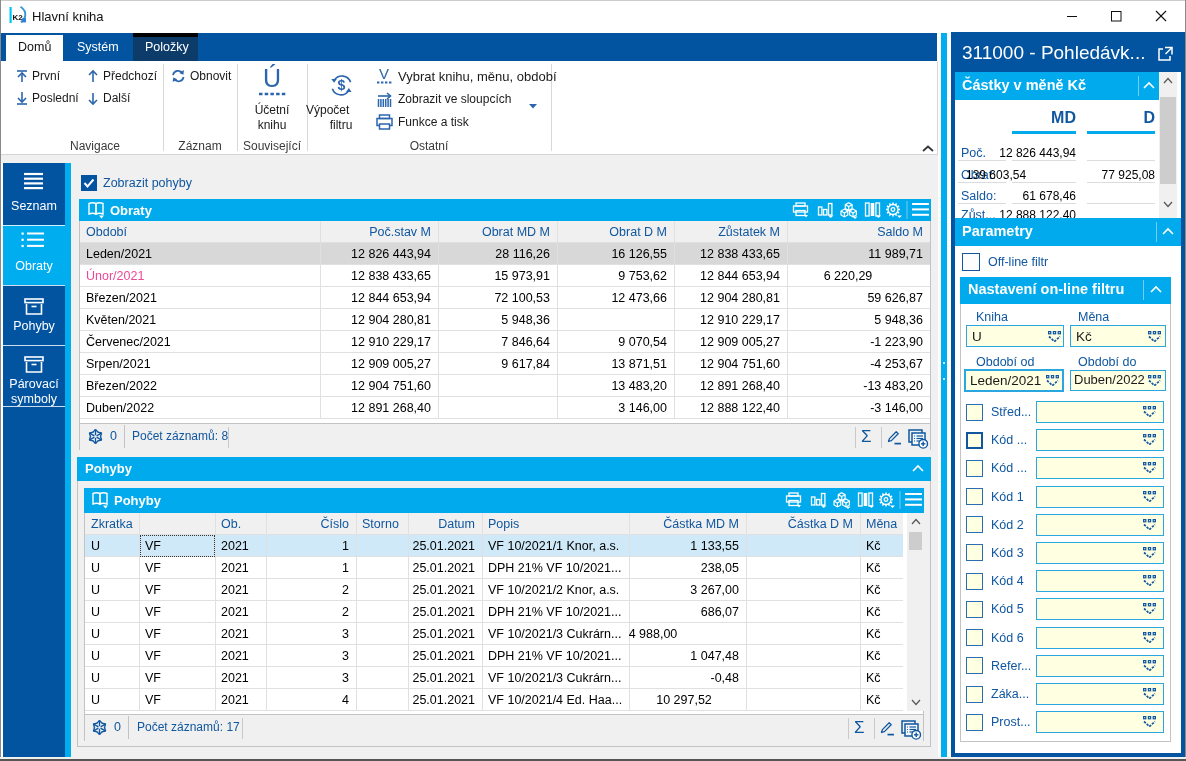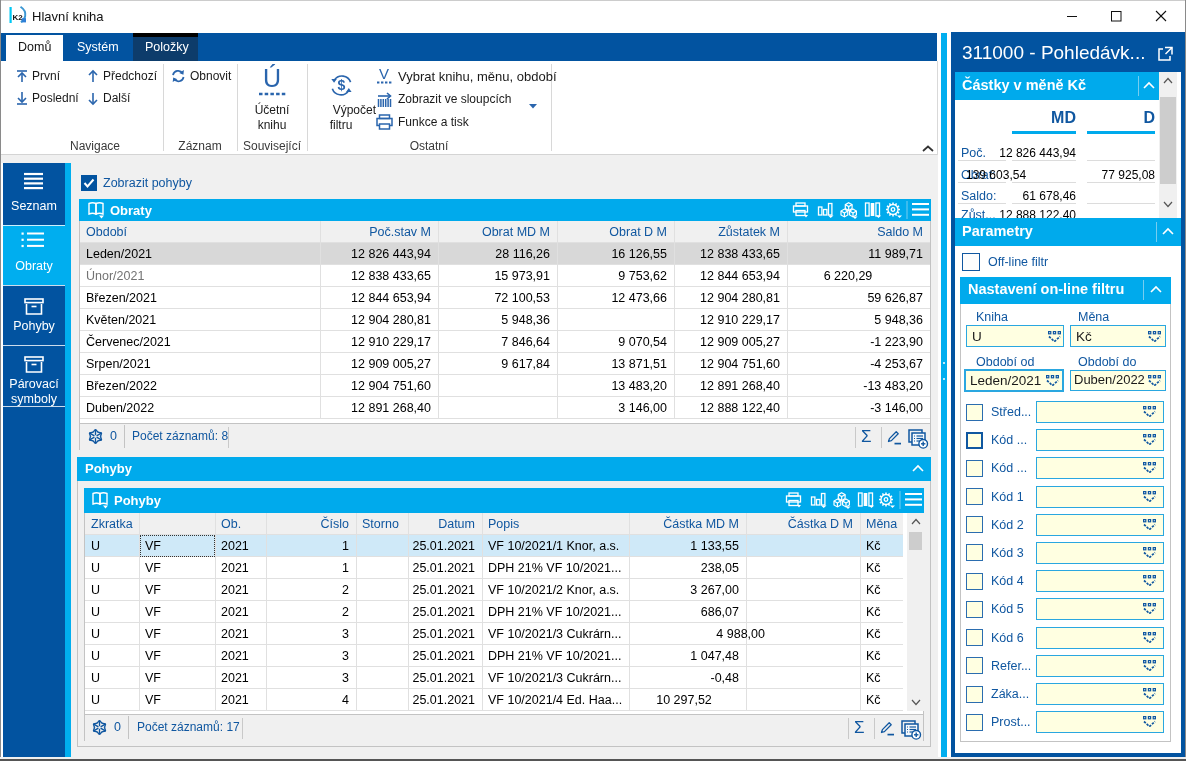--- a/index.html
+++ b/index.html
@@ -77,21 +77,21 @@
 <div class="t" style="left:237px;top:118px;width:70px;text-align:center;font-size:12px">knihu</div>
 <svg style="position:absolute;left:329px;top:73px;" width="25" height="24" viewBox="0 0 25 24">
 <g transform="scale(0.83)">
       <path d="M 26 11 A 11 11 0 0 0 6.5 8.5" stroke="#2a65ad" stroke-width="2" fill="none"></path>
 <path d="M 2.8 10.2 L 9.4 10.2 L 6.1 14.8 Z" fill="#2a65ad" transform="translate(0,-3)"></path>
 <path d="M 4 19 A 11 11 0 0 0 23.5 21.5" stroke="#2a65ad" stroke-width="2" fill="none"></path>
 <path d="M 20.6 19.8 L 27.2 19.8 L 23.9 15.2 Z" fill="#2a65ad" transform="translate(0,3)"></path>
 <text x="15" y="21" font-size="17" font-weight="bold" text-anchor="middle" fill="#2a65ad" font-family="Liberation Sans">$</text>
     </g>
 </svg>
-<div class="t" style="left:306px;top:103px;width:70px;text-align:right;font-size:12px">Výpočet</div>
+<div class="t" style="left:306px;top:103px;width:70px;text-align:left;font-size:12px">Výpočet</div>
 <div class="t" style="left:306px;top:118px;width:70px;text-align:center;font-size:12px">filtru</div>
 <div class="t" style="left:379px;top:66px;font-size:15px;color:#2a65ad;">V</div>
 <svg style="position:absolute;left:377px;top:81px;" width="16" height="4" viewBox="0 0 16 4">
     <line x1="0" y1="1.5" x2="16" y2="1.5" stroke="#2a65ad" stroke-width="1.8" stroke-dasharray="2.4,1.6"></line>
   </svg>
 <div class="t" style="left:398px;top:69px;font-size:13px">Vybrat knihu, měnu, období</div>
 <svg style="position:absolute;left:377px;top:92px;" width="16" height="15" viewBox="0 0 16 15">
 <path d="M 1 4 L 13 4" stroke="#2a65ad" stroke-width="1.6"></path>
     <path d="M 10 1 L 13.5 4 L 10 7" stroke="#2a65ad" stroke-width="1.6" fill="none"></path>
 <g stroke="#2a65ad" stroke-width="1.5">
@@ -247,21 +247,21 @@
 <div class="t" style="left:400px;top:243px;font-size:12.5px;line-height:22px;color:#000;width:150px;text-align:right">28 116,26</div>
 <div class="t" style="left:517px;top:243px;font-size:12.5px;line-height:22px;color:#000;width:150px;text-align:right">16 126,55</div>
 <div class="t" style="left:630px;top:243px;font-size:12.5px;line-height:22px;color:#000;width:150px;text-align:right">12 838 433,65</div>
 <div class="t" style="left:773px;top:243px;font-size:12.5px;line-height:22px;color:#000;width:150px;text-align:right">11 989,71</div>
 <div class="" style="left:80px;top:265px;width:850px;height:22px;background:#fff;border-bottom:1px solid #e0e0e0;"></div>
 <div class="" style="left:320px;top:265px;width:1px;height:22px;background:#e0e0e0;"></div>
 <div class="" style="left:438px;top:265px;width:1px;height:22px;background:#e0e0e0;"></div>
 <div class="" style="left:557px;top:265px;width:1px;height:22px;background:#e0e0e0;"></div>
 <div class="" style="left:674px;top:265px;width:1px;height:22px;background:#e0e0e0;"></div>
 <div class="" style="left:787px;top:265px;width:1px;height:22px;background:#e0e0e0;"></div>
-<div class="t" style="left:86px;top:265px;font-size:12.5px;line-height:22px;color:#737373">Únor/2021</div>
+<div class="t" style="left:86px;top:265px;font-size:12.5px;line-height:22px;color:#ec4899">Únor/2021</div>
 <div class="t" style="left:281px;top:265px;font-size:12.5px;line-height:22px;color:#000;width:150px;text-align:right">12 838 433,65</div>
 <div class="t" style="left:400px;top:265px;font-size:12.5px;line-height:22px;color:#000;width:150px;text-align:right">15 973,91</div>
 <div class="t" style="left:517px;top:265px;font-size:12.5px;line-height:22px;color:#000;width:150px;text-align:right">9 753,62</div>
 <div class="t" style="left:630px;top:265px;font-size:12.5px;line-height:22px;color:#000;width:150px;text-align:right">12 844 653,94</div>
 <div class="t" style="left:773px;top:265px;font-size:12.5px;line-height:22px;color:#000;width:150px;text-align:center">6 220,29</div>
 <div class="" style="left:80px;top:287px;width:850px;height:22px;background:#fff;border-bottom:1px solid #e0e0e0;"></div>
 <div class="" style="left:320px;top:287px;width:1px;height:22px;background:#e0e0e0;"></div>
 <div class="" style="left:438px;top:287px;width:1px;height:22px;background:#e0e0e0;"></div>
 <div class="" style="left:557px;top:287px;width:1px;height:22px;background:#e0e0e0;"></div>
 <div class="" style="left:674px;top:287px;width:1px;height:22px;background:#e0e0e0;"></div>
@@ -555,21 +555,21 @@
 <div class="" style="left:482px;top:623px;width:1px;height:22px;background:#e0e0e0;"></div>
 <div class="" style="left:629px;top:623px;width:1px;height:22px;background:#e0e0e0;"></div>
 <div class="" style="left:746px;top:623px;width:1px;height:22px;background:#e0e0e0;"></div>
 <div class="" style="left:860px;top:623px;width:1px;height:22px;background:#e0e0e0;"></div>
 <div class="t" style="left:91px;top:623px;font-size:12.5px;line-height:22px;color:#000">U</div>
 <div class="t" style="left:145px;top:623px;font-size:12.5px;line-height:22px;color:#000">VF</div>
 <div class="t" style="left:221px;top:623px;font-size:12.5px;line-height:22px;color:#000">2021</div>
 <div class="t" style="left:269px;top:623px;font-size:12.5px;line-height:22px;color:#000;width:80px;text-align:right">3</div>
 <div class="t" style="left:385px;top:623px;font-size:12.5px;line-height:22px;color:#000;width:90px;text-align:right">25.01.2021</div>
 <div class="t" style="left:488px;top:623px;font-size:12.5px;line-height:22px;color:#000">VF 10/2021/3 Cukrárn...</div>
-<div class="t" style="left:655px;top:623px;font-size:12.5px;line-height:22px;color:#000;width:110px;text-align:right">4 988,00</div>
+<div class="t" style="left:598px;top:623px;font-size:12.5px;line-height:22px;color:#000;width:110px;text-align:center">4 988,00</div>
 <div class="t" style="left:866px;top:623px;font-size:12.5px;line-height:22px;color:#000">Kč</div>
 <div class="" style="left:85px;top:645px;width:818px;height:22px;background:#fff;border-bottom:1px solid #e0e0e0;"></div>
 <div class="" style="left:139px;top:645px;width:1px;height:22px;background:#e0e0e0;"></div>
 <div class="" style="left:215px;top:645px;width:1px;height:22px;background:#e0e0e0;"></div>
 <div class="" style="left:266px;top:645px;width:1px;height:22px;background:#e0e0e0;"></div>
 <div class="" style="left:356px;top:645px;width:1px;height:22px;background:#e0e0e0;"></div>
 <div class="" style="left:408px;top:645px;width:1px;height:22px;background:#e0e0e0;"></div>
 <div class="" style="left:482px;top:645px;width:1px;height:22px;background:#e0e0e0;"></div>
 <div class="" style="left:629px;top:645px;width:1px;height:22px;background:#e0e0e0;"></div>
 <div class="" style="left:746px;top:645px;width:1px;height:22px;background:#e0e0e0;"></div>

